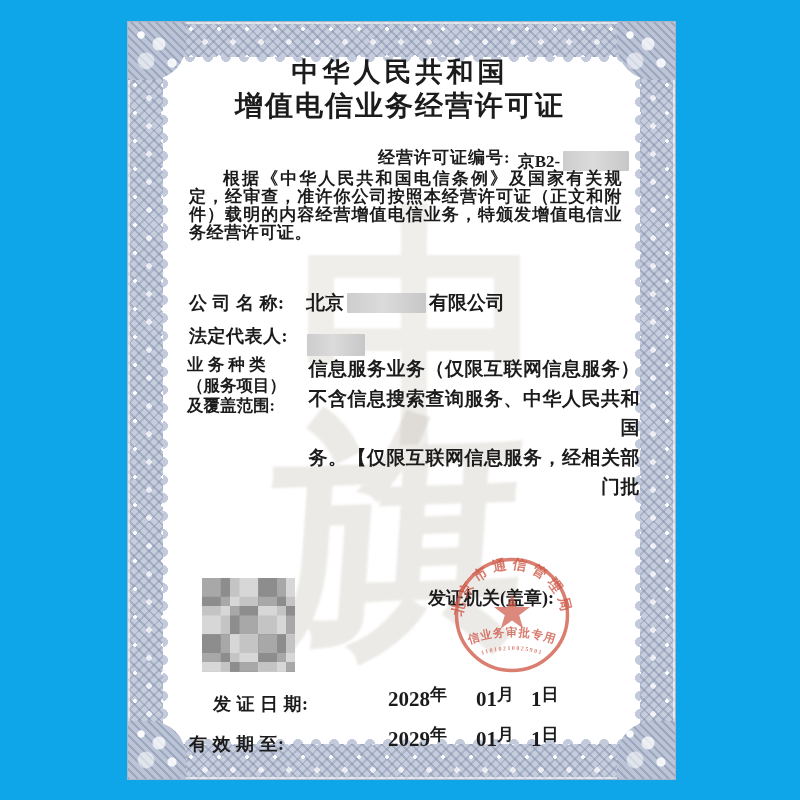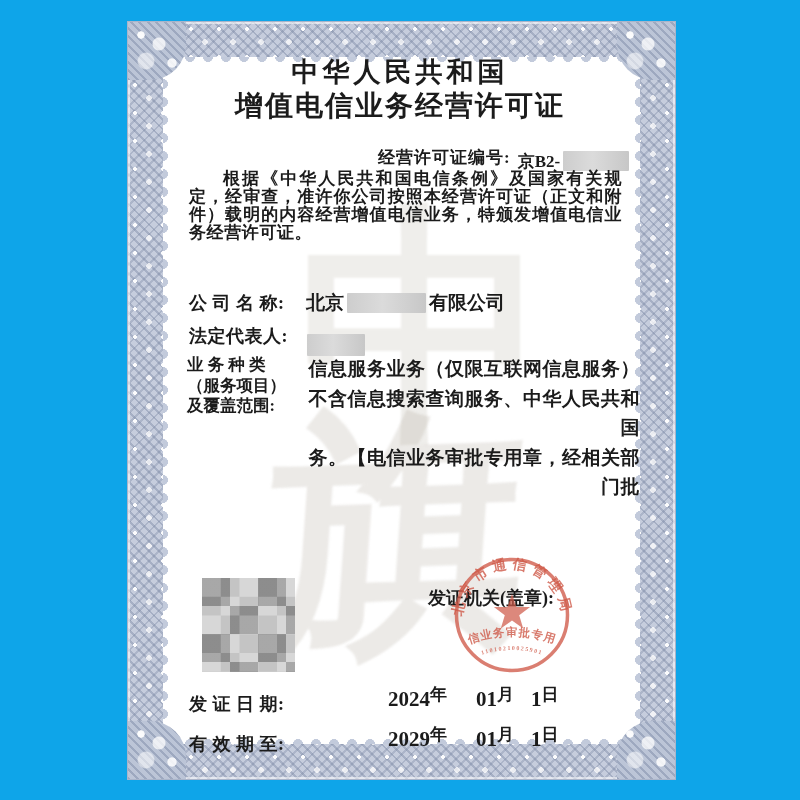--- a/index.html
+++ b/index.html
@@ -60,21 +60,21 @@
   .legal-blur{position:absolute;left:307px;top:334px;width:58px;height:22px;}
   .biz-labels{position:absolute;left:187px;top:355px;font-size:16.5px;line-height:20.5px;white-space:nowrap;}
   .biz-values{position:absolute;left:306px;top:354px;width:334px;font-size:19px;line-height:29.5px;letter-spacing:.5px;text-align:right;}
   .qr{position:absolute;left:202px;top:578px;width:93px;height:94px;
     background-image:
       repeating-conic-gradient(rgba(255,255,255,.40) 0% 25%, rgba(55,55,55,.16) 0% 50%),
       repeating-conic-gradient(#9d9d9d 0% 25%, #bdbdbd 0% 50%);
     background-size:56px 56px,37.5px 37.5px;}
   .authority{position:absolute;left:428px;top:586px;font-size:18px;}
   .stamp{position:absolute;left:450px;top:556px;width:124px;height:120px;}
-  .date-label-issue{top:692px;}
+  .date-label-issue{top:692px;margin-left:24px;}
   .date-label-expiry{top:732px;}
   .dates-val{position:absolute;left:388px;white-space:nowrap;}
   .dv-issue{top:687px;}
   .dv-expiry{top:727px;}
   .dnum{font-size:21px;}
   .dunit{font-size:17px;position:relative;top:-6px;}
   .gm{margin-left:25px;}
   .gd{margin-left:13px;}
 </style>
 </head>
@@ -119,21 +119,21 @@
   <div class="blur-box legal-blur"></div>
 
   <div class="biz-labels">
     <div>业 务 种 类</div>
     <div>（服务项目）</div>
     <div>及覆盖范围:</div>
   </div>
   <div class="biz-values">
     <div>信息服务业务（仅限互联网信息服务）</div>
     <div>不含信息搜索查询服务、中华人民共和国</div>
-    <div>务。【电信业务审批专用章，经相关部门批</div>
+    <div>务。【仅限互联网信息服务，经相关部门批</div>
   </div>
 
   <div class="qr"></div>
 
   <div class="authority">发证机关(盖章):</div>
   <svg class="stamp" viewBox="0 0 124 120">
     <circle cx="62" cy="59" r="55.5" fill="none" stroke="#cf5a49" stroke-width="3.5" opacity="0.78"></circle>
     <path id="arcTop" d="M 15 80 A 50 50 0 1 1 109 80" fill="none"></path>
     <path id="arcBan" d="M 18 88 Q 62 72 106 88" fill="none"></path>
     <path id="arcSer" d="M 28 100 Q 62 88 96 100" fill="none"></path>
@@ -144,21 +144,21 @@
     <text font-size="11.5" fill="#cf5a49" opacity="0.8" letter-spacing="1" font-weight="bold">
       <textPath href="#arcBan" startOffset="50%" text-anchor="middle">电信业务审批专用章</textPath>
     </text>
     <text font-size="6" fill="#cf5a49" opacity="0.75" letter-spacing="1.4">
       <textPath href="#arcSer" startOffset="50%" text-anchor="middle">11010210025901</textPath>
     </text>
   </svg>
 
   <div class="flabel date-label-issue">发 证 日 期:</div>
   <div class="dates-val dv-issue">
-    <span class="dnum">2024</span><span class="dunit">年</span>
+    <span class="dnum">2028</span><span class="dunit">年</span>
     <span class="dnum gm">01</span><span class="dunit">月</span>
     <span class="dnum gd">1</span><span class="dunit">日</span>
   </div>
   <div class="flabel date-label-expiry">有 效 期 至:</div>
   <div class="dates-val dv-expiry">
     <span class="dnum">2029</span><span class="dunit">年</span>
     <span class="dnum gm">01</span><span class="dunit">月</span>
     <span class="dnum gd">1</span><span class="dunit">日</span>
   </div>
 

